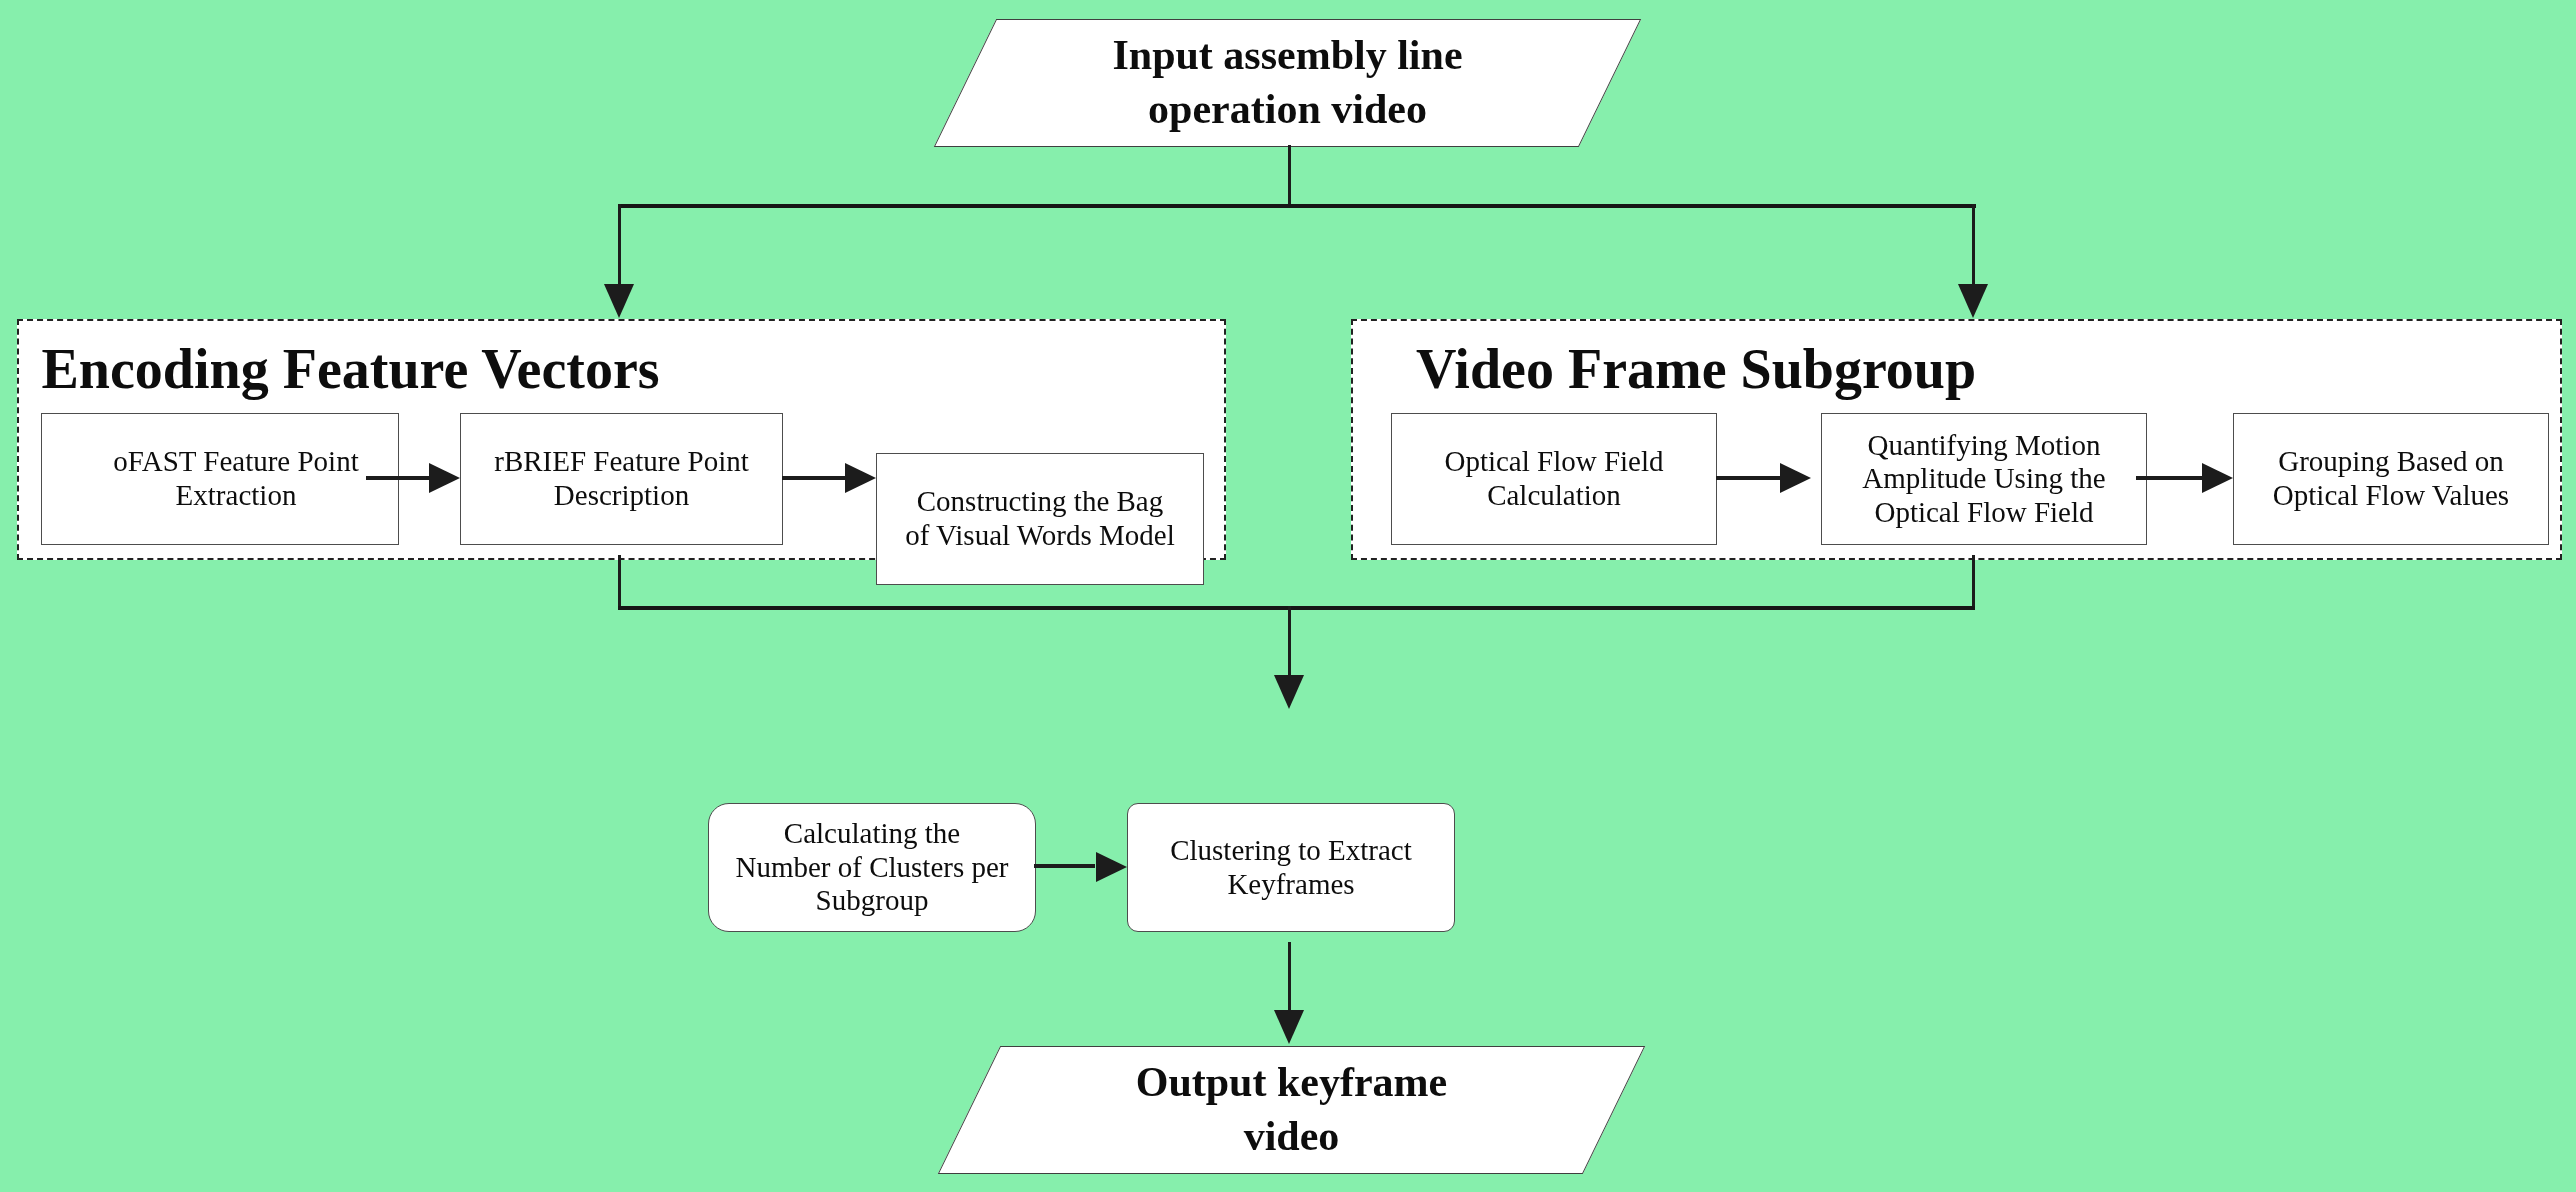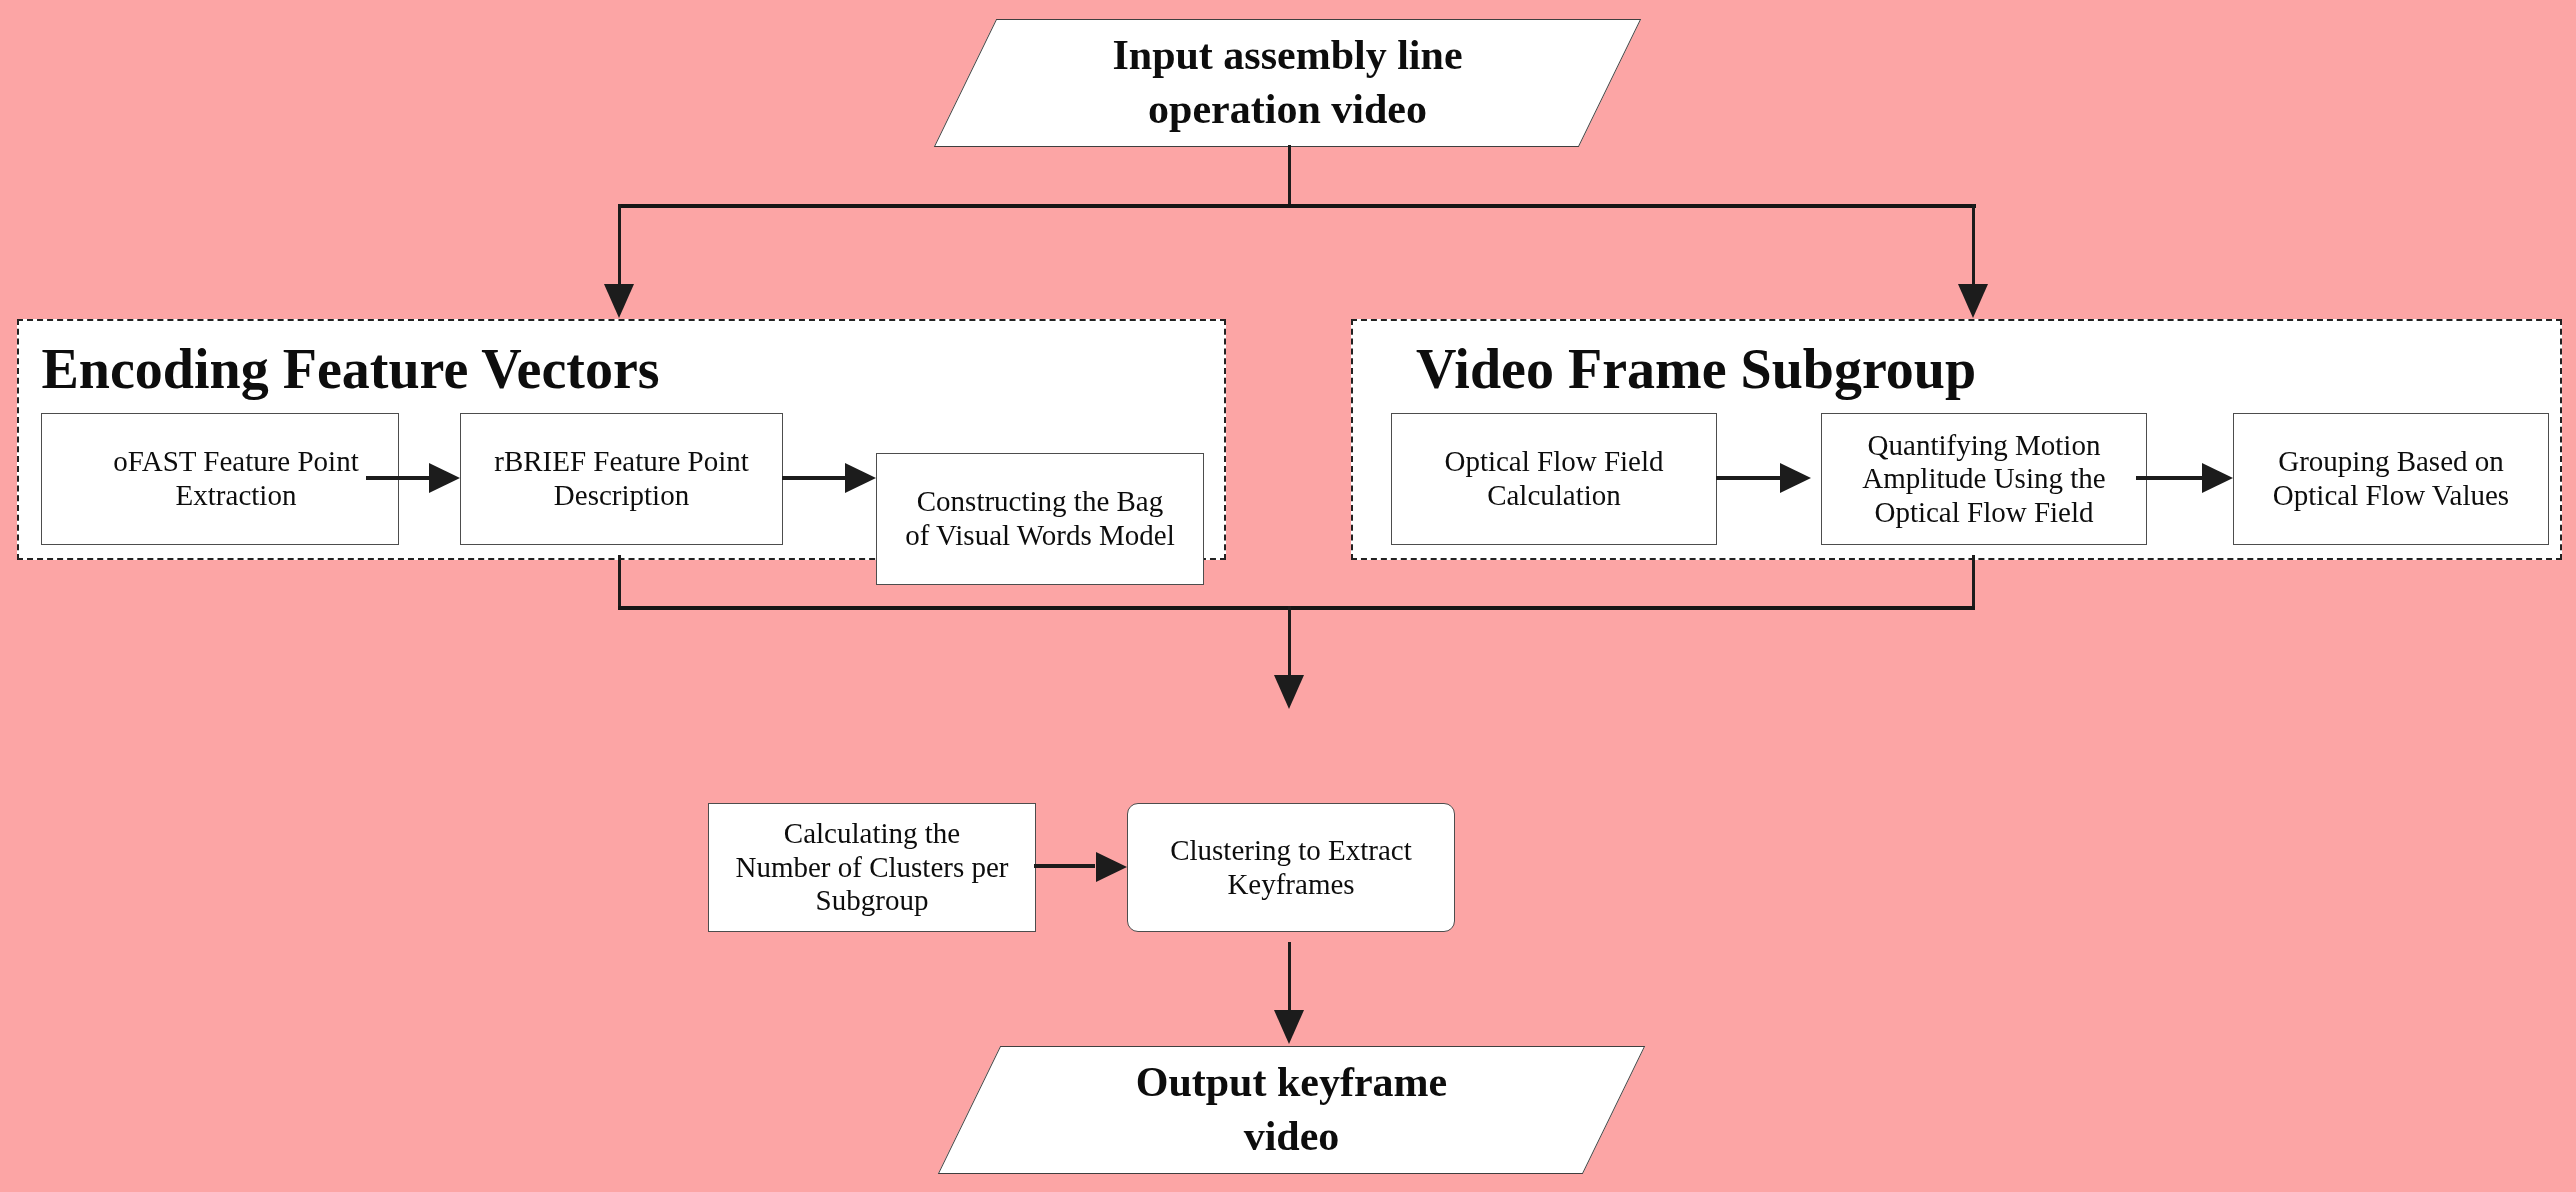--- a/index.html
+++ b/index.html
@@ -5,21 +5,21 @@
 <style>
   html, body {
     margin: 0;
     padding: 0;
     background: #ffffff;
   }
   .canvas {
     position: relative;
     width: 2576px;
     height: 1192px;
-    background: #fca5a5;
+    background: #86efac;
     font-family: "Liberation Serif", "DejaVu Serif", serif;
     color: #0d0d0d;
     overflow: hidden;
   }
 
   
   .io-node {
     position: absolute;
     display: flex;
     align-items: center;
@@ -83,21 +83,21 @@
 
   
   #step-ofast     { left: 41px;   top: 413px;  width: 324px; height: 130px; padding-left: 32px; }
   #step-rbrief    { left: 460px;  top: 413px;  width: 321px; height: 130px; }
   #step-bovw      { left: 876px; top: 413px;  width: 326px; height: 130px; margin-top: 40px; }
   
   #step-optflow   { left: 1391px; top: 413px;  width: 324px; height: 130px; }
   #step-amplitude { left: 1773px; top: 413px;  width: 324px; height: 130px; margin-left: 48px; }
   #step-groupflow { left: 2233px; top: 413px;  width: 314px; height: 130px; }
   
-  #step-clusters  { left: 708px; top: 803px; width: 326px; height: 127px; }
+  #step-clusters  { left: 708px; top: 803px; width: 326px; height: 127px; border-radius: 21px; }
   #step-cluster2  { left: 1127px; top: 803px; width: 326px; height: 127px; border-radius: 11px; }
 
   
   .hline, .vline {
     position: absolute;
     background: #1c1c1c;
   }
   .thick { background: #161616; }
 
   

